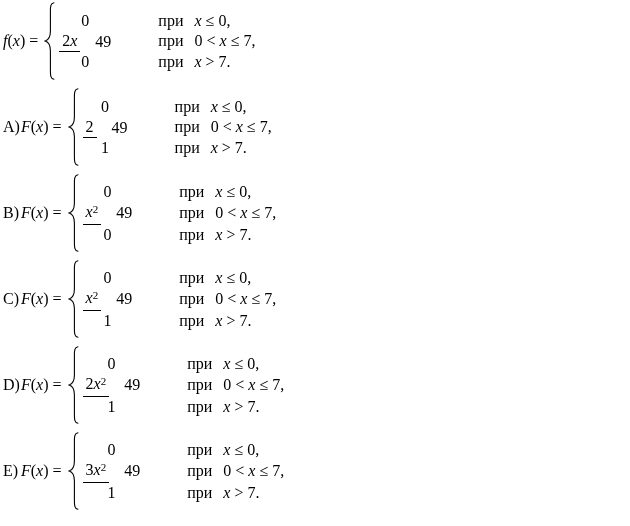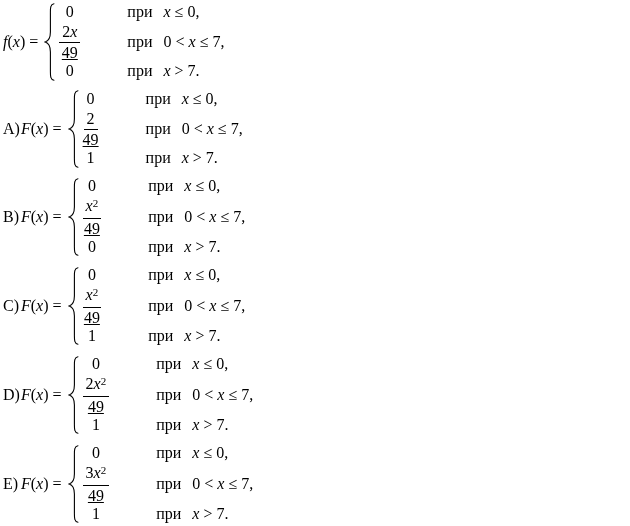--- a/index.html
+++ b/index.html
@@ -33,26 +33,27 @@
     column-gap: 11px;
     row-gap: 0px;
     align-items: center;
   }
   .cell-val { justify-self: center; line-height: 20px; }
   .word { line-height: 20px; margin-left: 36px; }
   .cond { line-height: 20px; }
   .cond span, .cond i { white-space: pre; }
   .frac {
     display: inline-flex;
-    flex-direction: column;
-    align-items: center;
+    flex-direction: row;
+    align-items: flex-start;
     line-height: 17px;
+    gap: 15px;
   }
   .num { border-bottom: 1px solid #000; padding: 0 3px 2px; white-space: pre; }
-  .den { padding-top: 1px; text-decoration: underline; }
+  .den { padding-top: 1px; }
   .sup { font-size: 11px; display: inline-block; transform: translateY(-4px); }
   .prompt { margin-left: 22px; white-space: nowrap; }
 </style>
 </head>
 <body>
 
 <div class="row">
   <span class="lhs"><i>f</i><span>(</span><i>x</i><span>)</span><span class="eq">=</span></span>
   <svg class="brace" width="11" height="78" viewBox="0 0 11 78">
       <path d="M 10 0.8 C 6.2 1.2, 6.4 5.5, 6.4 10 L 6.4 29 C 6.4 35, 5.2 37.8, 1.2 39 C 5.2 40.2, 6.4 43, 6.4 49 L 6.4 68 C 6.4 72.5, 6.2 76.8, 10 77.2" stroke="#000" stroke-width="1.1" fill="none" stroke-linecap="round"></path>

